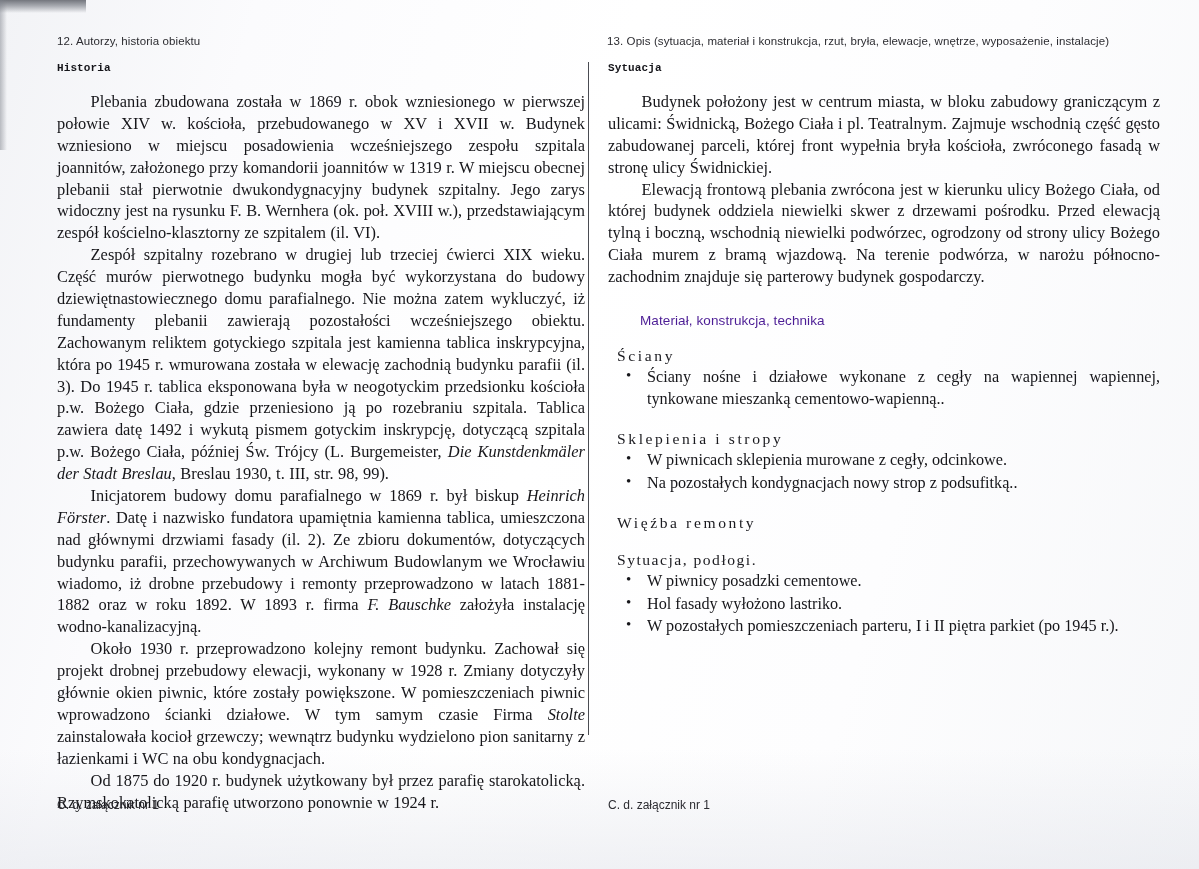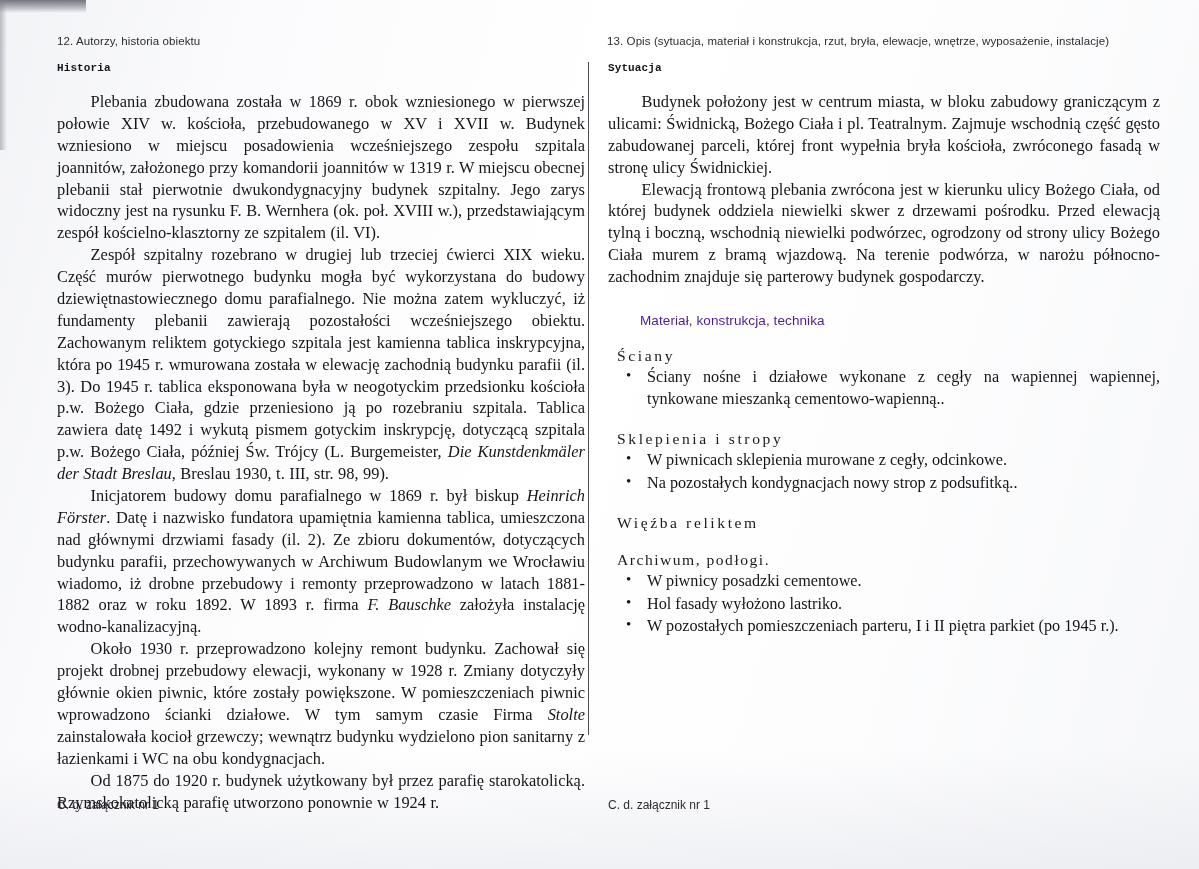--- a/index.html
+++ b/index.html
@@ -207,25 +207,25 @@
 
     <div class="group">
       <div class="spaced-head">Sklepienia i stropy</div>
       <ul class="bullets">
         <li>W piwnicach sklepienia murowane z cegły, odcinkowe.</li>
         <li>Na pozostałych kondygnacjach nowy strop z podsufitką..</li>
       </ul>
     </div>
 
     <div class="group">
-      <div class="spaced-head">Więźba reliktem</div>
-    </div>
-
-    <div class="group">
-      <div class="spaced-head tight">Archiwum, podłogi.</div>
+      <div class="spaced-head">Więźba remonty</div>
+    </div>
+
+    <div class="group">
+      <div class="spaced-head tight">Sytuacja, podłogi.</div>
       <ul class="bullets">
         <li>W piwnicy posadzki cementowe.</li>
         <li>Hol fasady wyłożono lastriko.</li>
         <li>W pozostałych pomieszczeniach parteru, I i II piętra parkiet (po 1945 r.).</li>
       </ul>
     </div>
   </div>
 
   <div class="footer" id="footer-left">C. d. załącznik nr 1</div>
 

